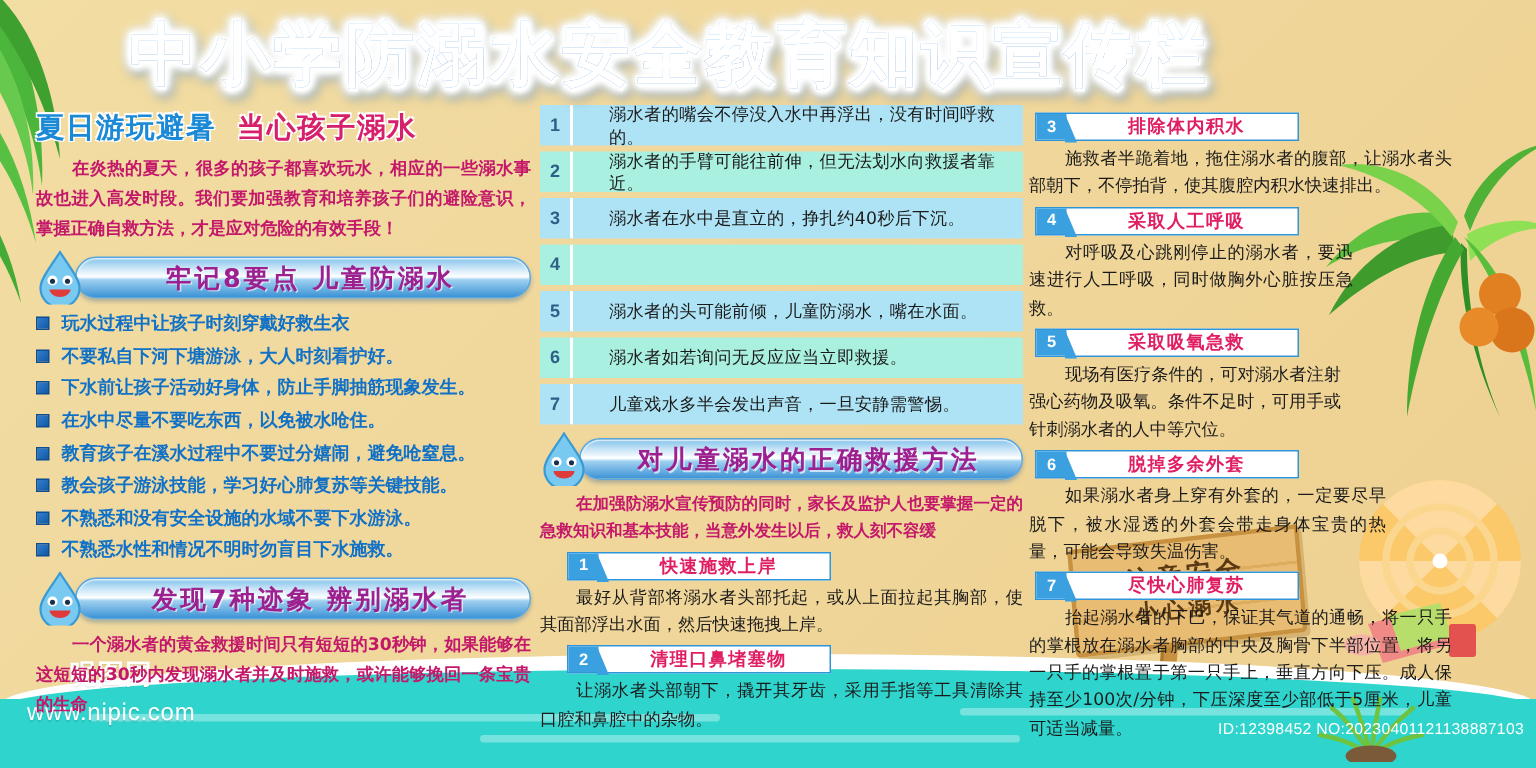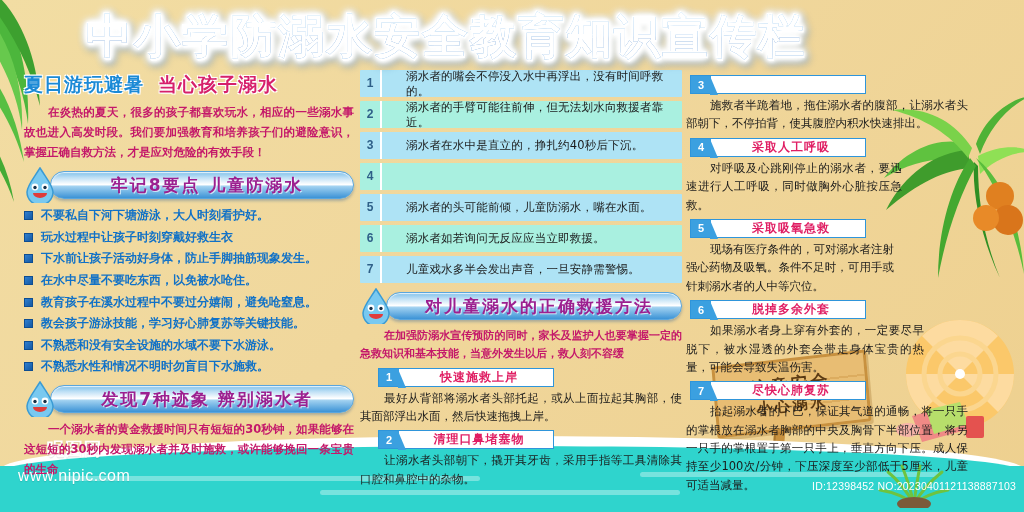--- a/index.html
+++ b/index.html
@@ -334,25 +334,25 @@
         <circle cx="11" cy="20.5" r="1.7" fill="#17314a"></circle>
           <circle cx="21" cy="20.5" r="1.7" fill="#17314a"></circle>
         <path d="M9,26 a7,5 0 0 0 14,0 Z" fill="#e03b3b"></path>
       </svg>
       <span class="banner-text">牢记8要点 儿童防溺水</span>
     </div>
 
     <ul class="bullets">
       <li>
           <span class="sq"></span>
+          <span>玩水过程中让孩子时刻穿戴好救生衣</span>
+        </li>
+      <li>
+          <span class="sq"></span>
           <span>不要私自下河下塘游泳，大人时刻看护好。</span>
-        </li>
-      <li>
-          <span class="sq"></span>
-          <span>玩水过程中让孩子时刻穿戴好救生衣</span>
         </li>
       <li>
           <span class="sq"></span>
           <span>下水前让孩子活动好身体，防止手脚抽筋现象发生。</span>
         </li>
       <li>
           <span class="sq"></span>
           <span>在水中尽量不要吃东西，以免被水呛住。</span>
         </li>
       <li>
@@ -446,20 +446,21 @@
       <span class="tnum">2</span>
       <span class="tlabel">清理口鼻堵塞物</span>
     </div>
     <p class="sub-para">让溺水者头部朝下，撬开其牙齿，采用手指等工具清除其口腔和鼻腔中的杂物。</p>
   </div>
 
   <div class="col col-right">
 
     <div class="tag-head">
       <span class="tnum">3</span>
+      <span class="tlabel">排除体内积水</span>
     </div>
     <p class="sub-para">施救者半跪着地，拖住溺水者的腹部，让溺水者头部朝下，不停拍背，使其腹腔内积水快速排出。</p>
 
     <div class="tag-head">
       <span class="tnum">4</span>
       <span class="tlabel">采取人工呼吸</span>
     </div>
     <p class="sub-para" style="width:216px">对呼吸及心跳刚停止的溺水者，要迅速进行人工呼吸，同时做胸外心脏按压急救。</p>
 
     <div class="tag-head">

